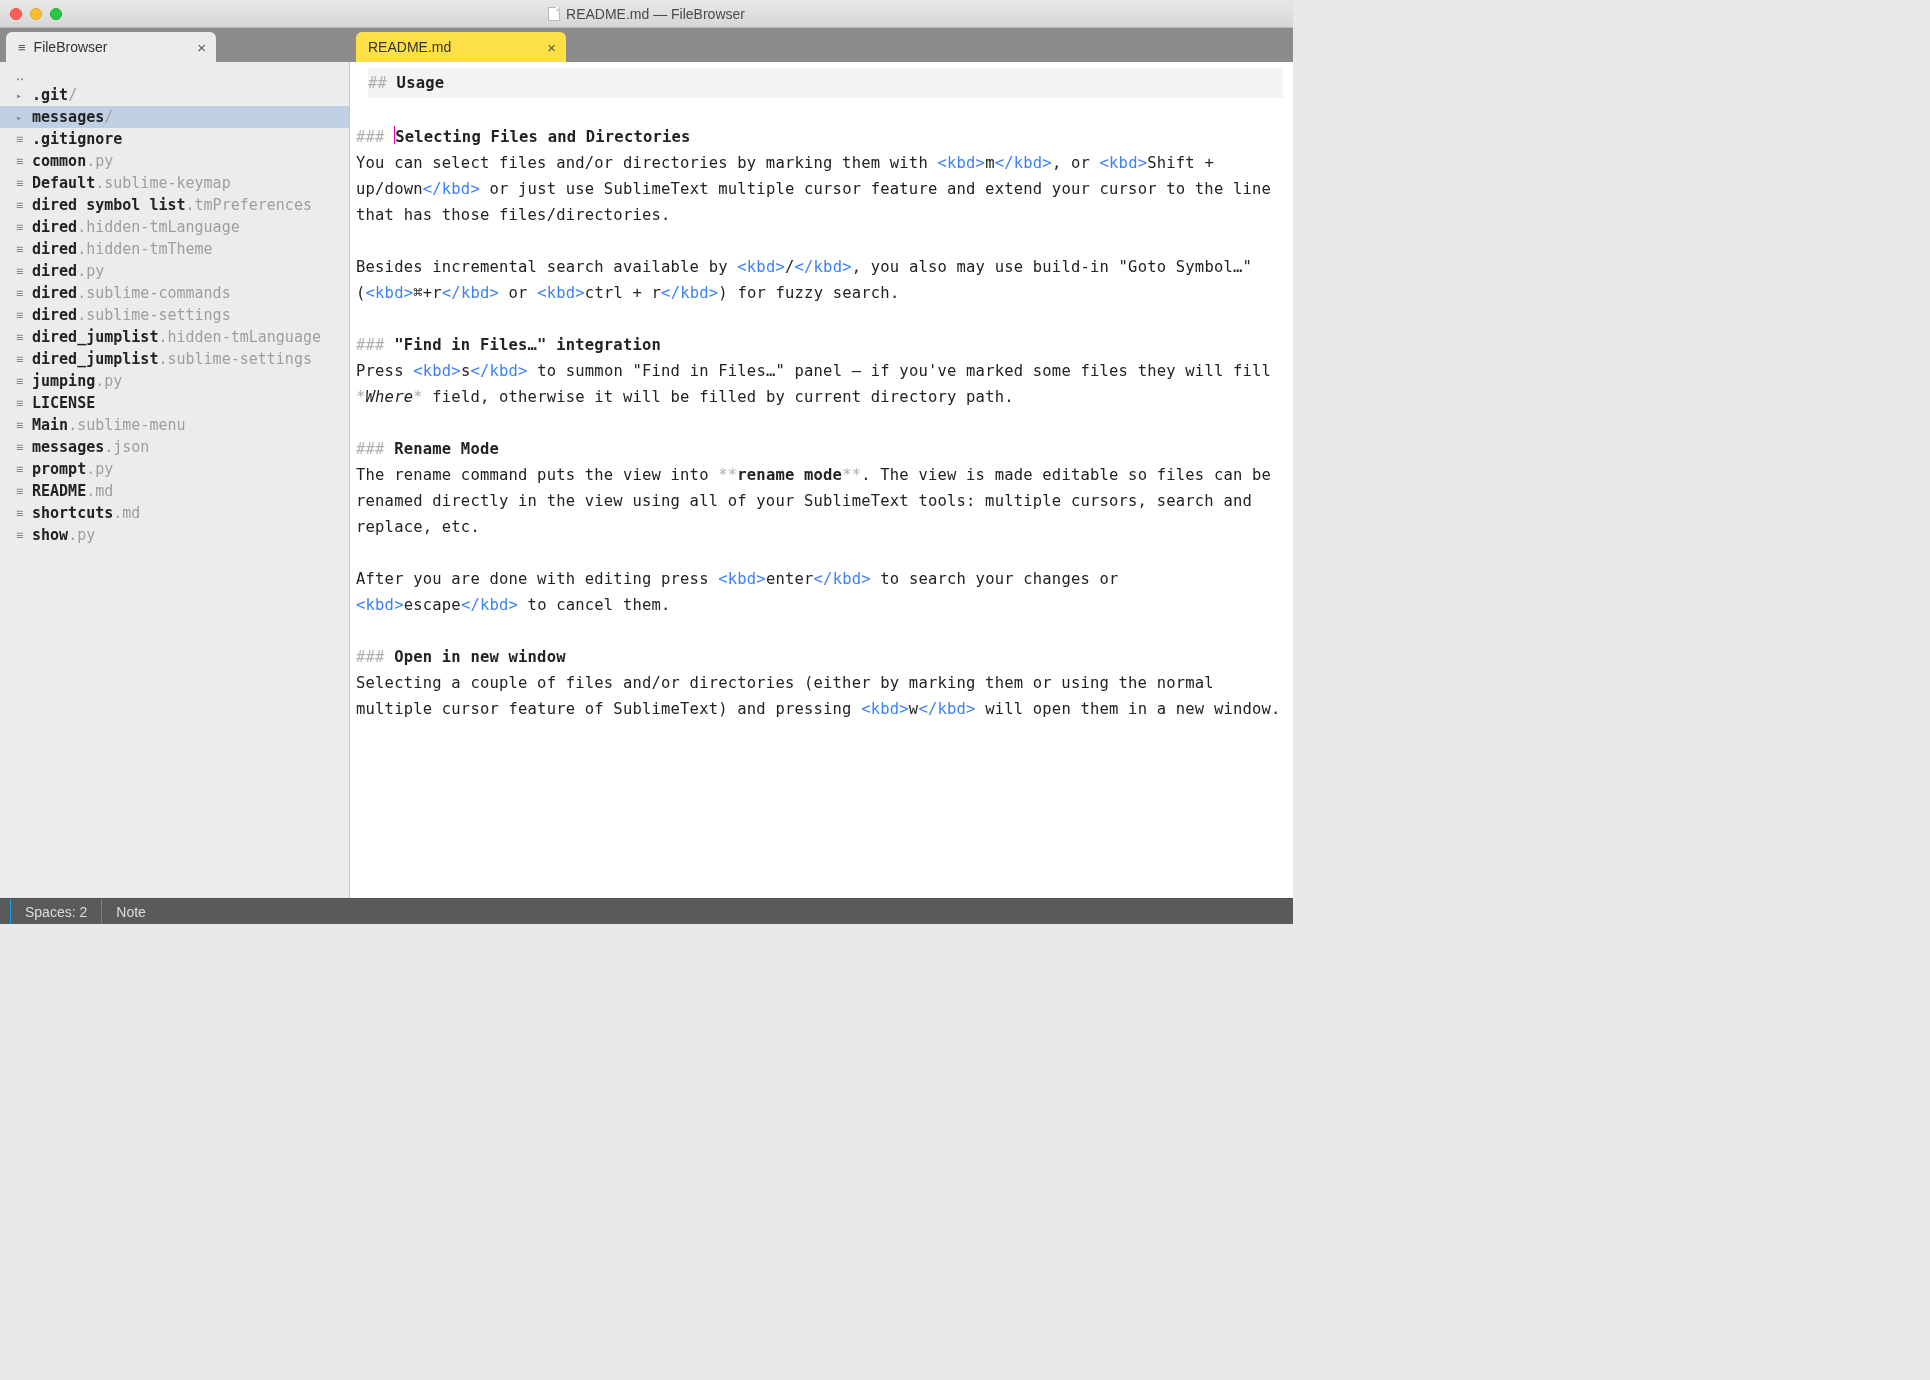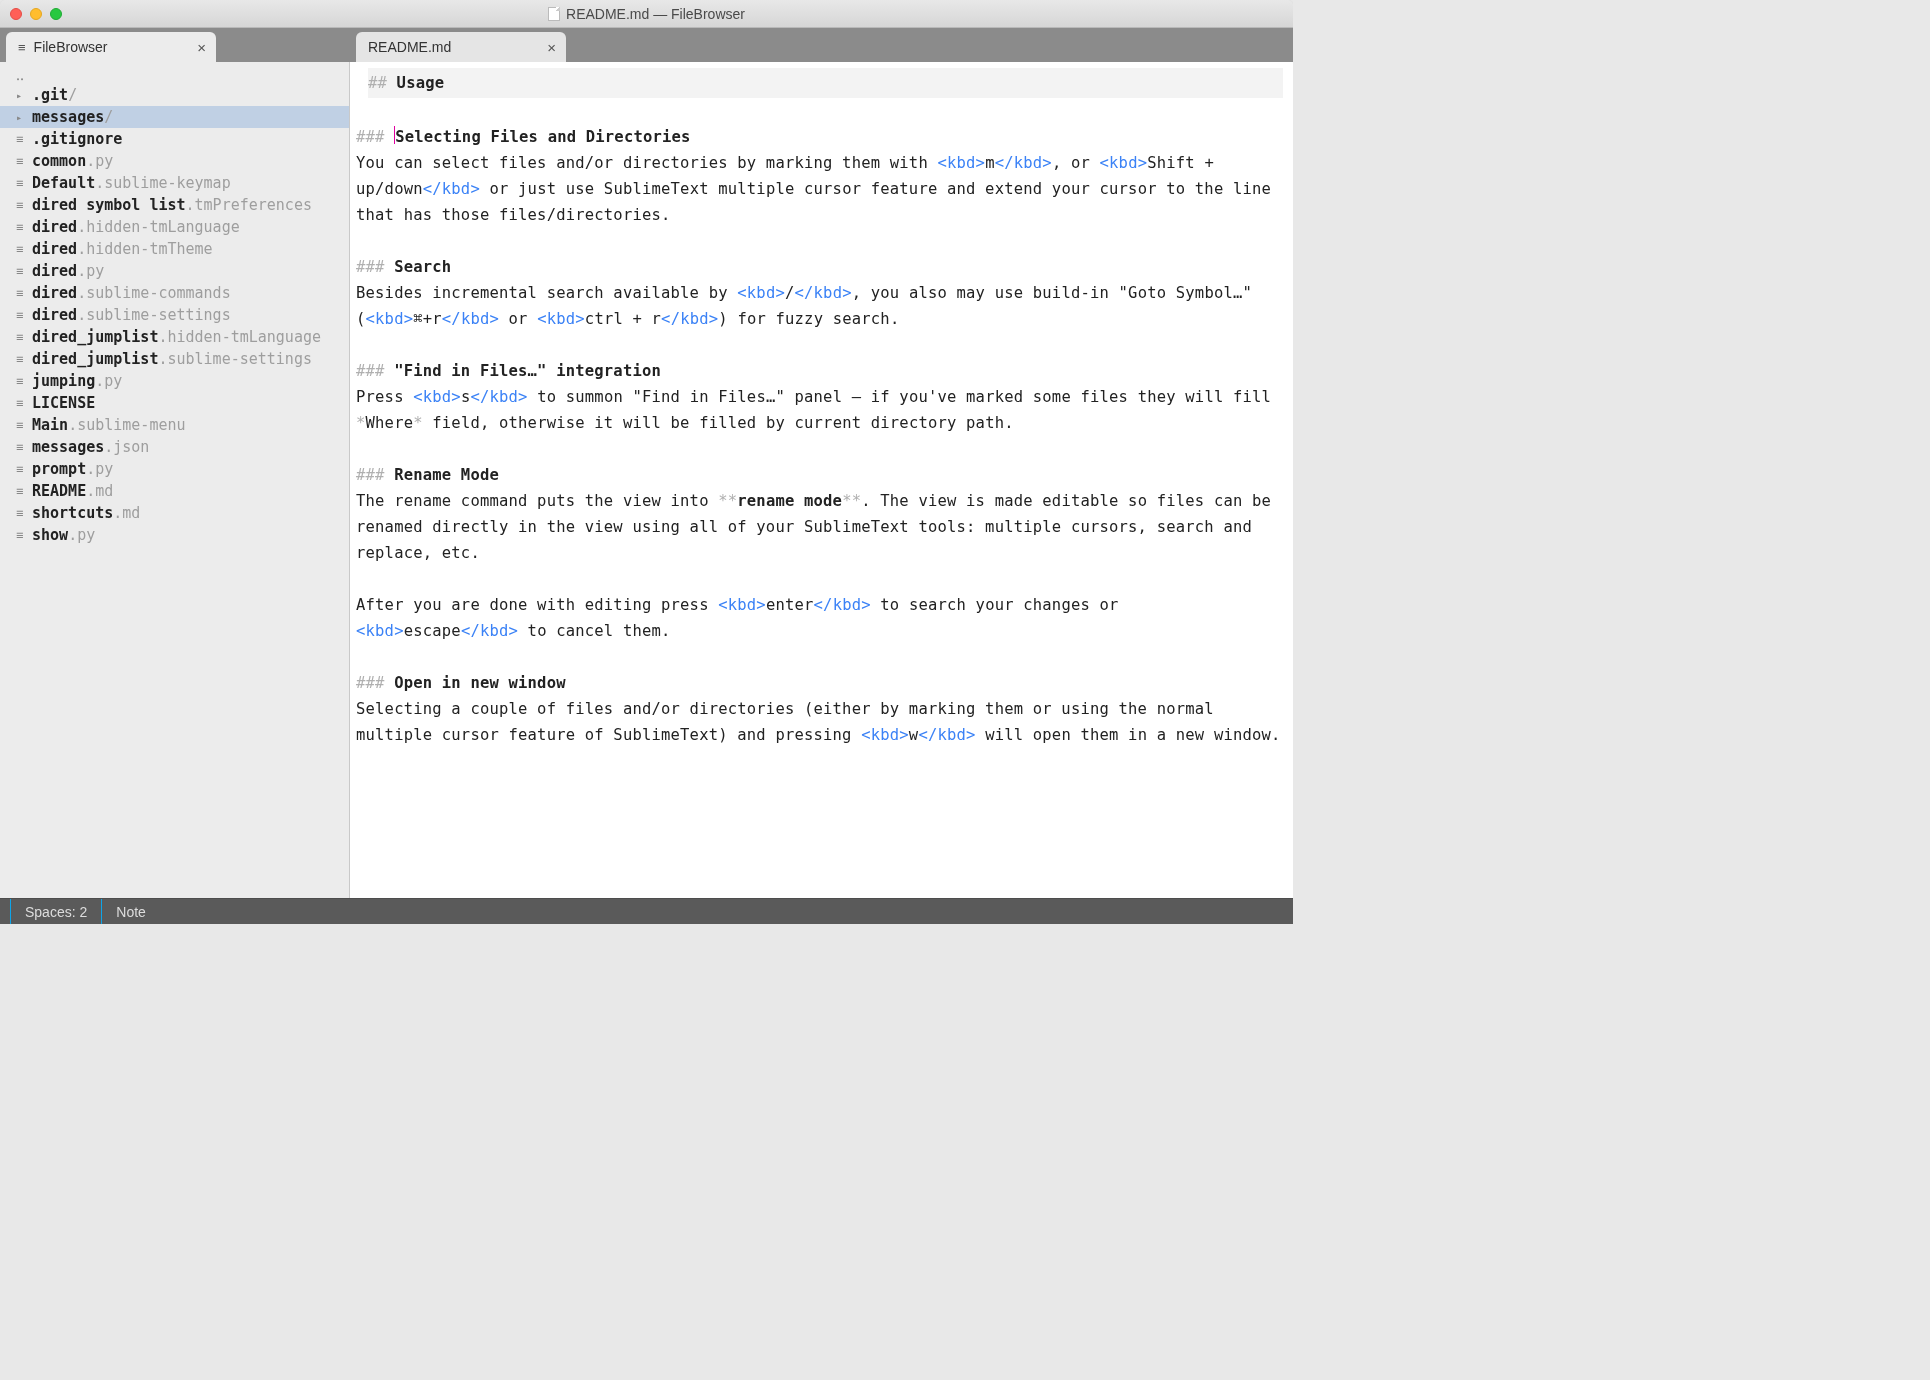--- a/index.html
+++ b/index.html
@@ -59,21 +59,21 @@
   margin-left: 6px;
   display: flex;
   align-items: center;
   font-size: 14px;
   color: #333;
   position: relative;
   min-width: 210px;
 }
 .tab .close { position: absolute; right: 10px; font-size: 15px; color: #555; cursor: pointer; }
 .tab .ham { margin-right: 8px; font-size: 13px; color: #555; }
-.tab.editor-tab { background: #e5e5e5; margin-top: 32px; }
+.tab.editor-tab { background: #fde047; margin-top: 32px; }
 
 .content {
   flex: 1;
   display: flex;
   min-height: 0;
   background: #fff;
 }
 
 .sidebar {
   width: 350px;
@@ -110,21 +110,21 @@
   color: #222;
   overflow: hidden;
   letter-spacing: .2px;
 }
 .editor .line { white-space: pre-wrap; word-break: break-word; }
 .editor .h2line { background: #f3f3f3; padding: 2px 0; margin-left: 12px; }
 .hash { color: #b0b0b0; font-weight: 400; }
 .head { font-weight: 700; color: #222; }
 .tag-open, .tag-close { color: #3b82f6; }
 .strong2 { font-weight: 700; }
-.ital { }
+.ital { font-style: italic; }
 .cursor { border-left: 1.5px solid #e100a0; display:inline-block; height:18px; vertical-align: -2px; }
 .blank { height: 26px; }
 
 .statusbar {
   height: 26px;
   background: #5a5a5a;
   color: #ddd;
   font-size: 14px;
   display: flex;
   align-items: center;
@@ -280,21 +280,20 @@
           </div>
         </div>
     </div>
 
     <div class="editor">
       <div class="line h2line"><span class="hash">## </span><span class="head">Usage</span></div>
       <div class="blank"></div>
       <div class="line"><span class="hash">### </span><span class="cursor"></span><span class="head">Selecting Files and Directories</span></div>
       <div class="line"><span>You can select files and/or directories by marking them with </span><span class="tag-open">&lt;kbd&gt;</span><span>m</span><span class="tag-close">&lt;/kbd&gt;</span><span>, or </span><span class="tag-open">&lt;kbd&gt;</span><span>Shift + up/down</span><span class="tag-close">&lt;/kbd&gt;</span><span> or just use SublimeText multiple cursor feature and extend your cursor to the line that has those files/directories.</span></div>
       <div class="blank"></div>
-      <div class="line"><span class="hash">### </span><span class="head">Search</span></div>
       <div class="line"><span>Besides incremental search available by </span><span class="tag-open">&lt;kbd&gt;</span><span>/</span><span class="tag-close">&lt;/kbd&gt;</span><span>, you also may use build-in "Goto Symbol…" (</span><span class="tag-open">&lt;kbd&gt;</span><span>⌘+r</span><span class="tag-close">&lt;/kbd&gt;</span><span> or </span><span class="tag-open">&lt;kbd&gt;</span><span>ctrl + r</span><span class="tag-close">&lt;/kbd&gt;</span><span>) for fuzzy search.</span></div>
       <div class="blank"></div>
       <div class="line"><span class="hash">### </span><span class="head">"Find in Files…" integration</span></div>
       <div class="line"><span>Press </span><span class="tag-open">&lt;kbd&gt;</span><span>s</span><span class="tag-close">&lt;/kbd&gt;</span><span> to summon "Find in Files…" panel — if you've marked some files they will fill </span><span class="hash">*</span><span class="ital">Where</span><span class="hash">*</span><span> field, otherwise it will be filled by current directory path.</span></div>
       <div class="blank"></div>
       <div class="line"><span class="hash">### </span><span class="head">Rename Mode</span></div>
       <div class="line"><span>The rename command puts the view into </span><span class="hash">**</span><span class="strong2">rename mode</span><span class="hash">**</span><span>. The view is made editable so files can be renamed directly in the view using all of your SublimeText tools: multiple cursors, search and replace, etc.</span></div>
       <div class="blank"></div>
       <div class="line"><span>After you are done with editing press </span><span class="tag-open">&lt;kbd&gt;</span><span>enter</span><span class="tag-close">&lt;/kbd&gt;</span><span> to search your changes or </span><span class="tag-open">&lt;kbd&gt;</span><span>escape</span><span class="tag-close">&lt;/kbd&gt;</span><span> to cancel them.</span></div>
       <div class="blank"></div>

